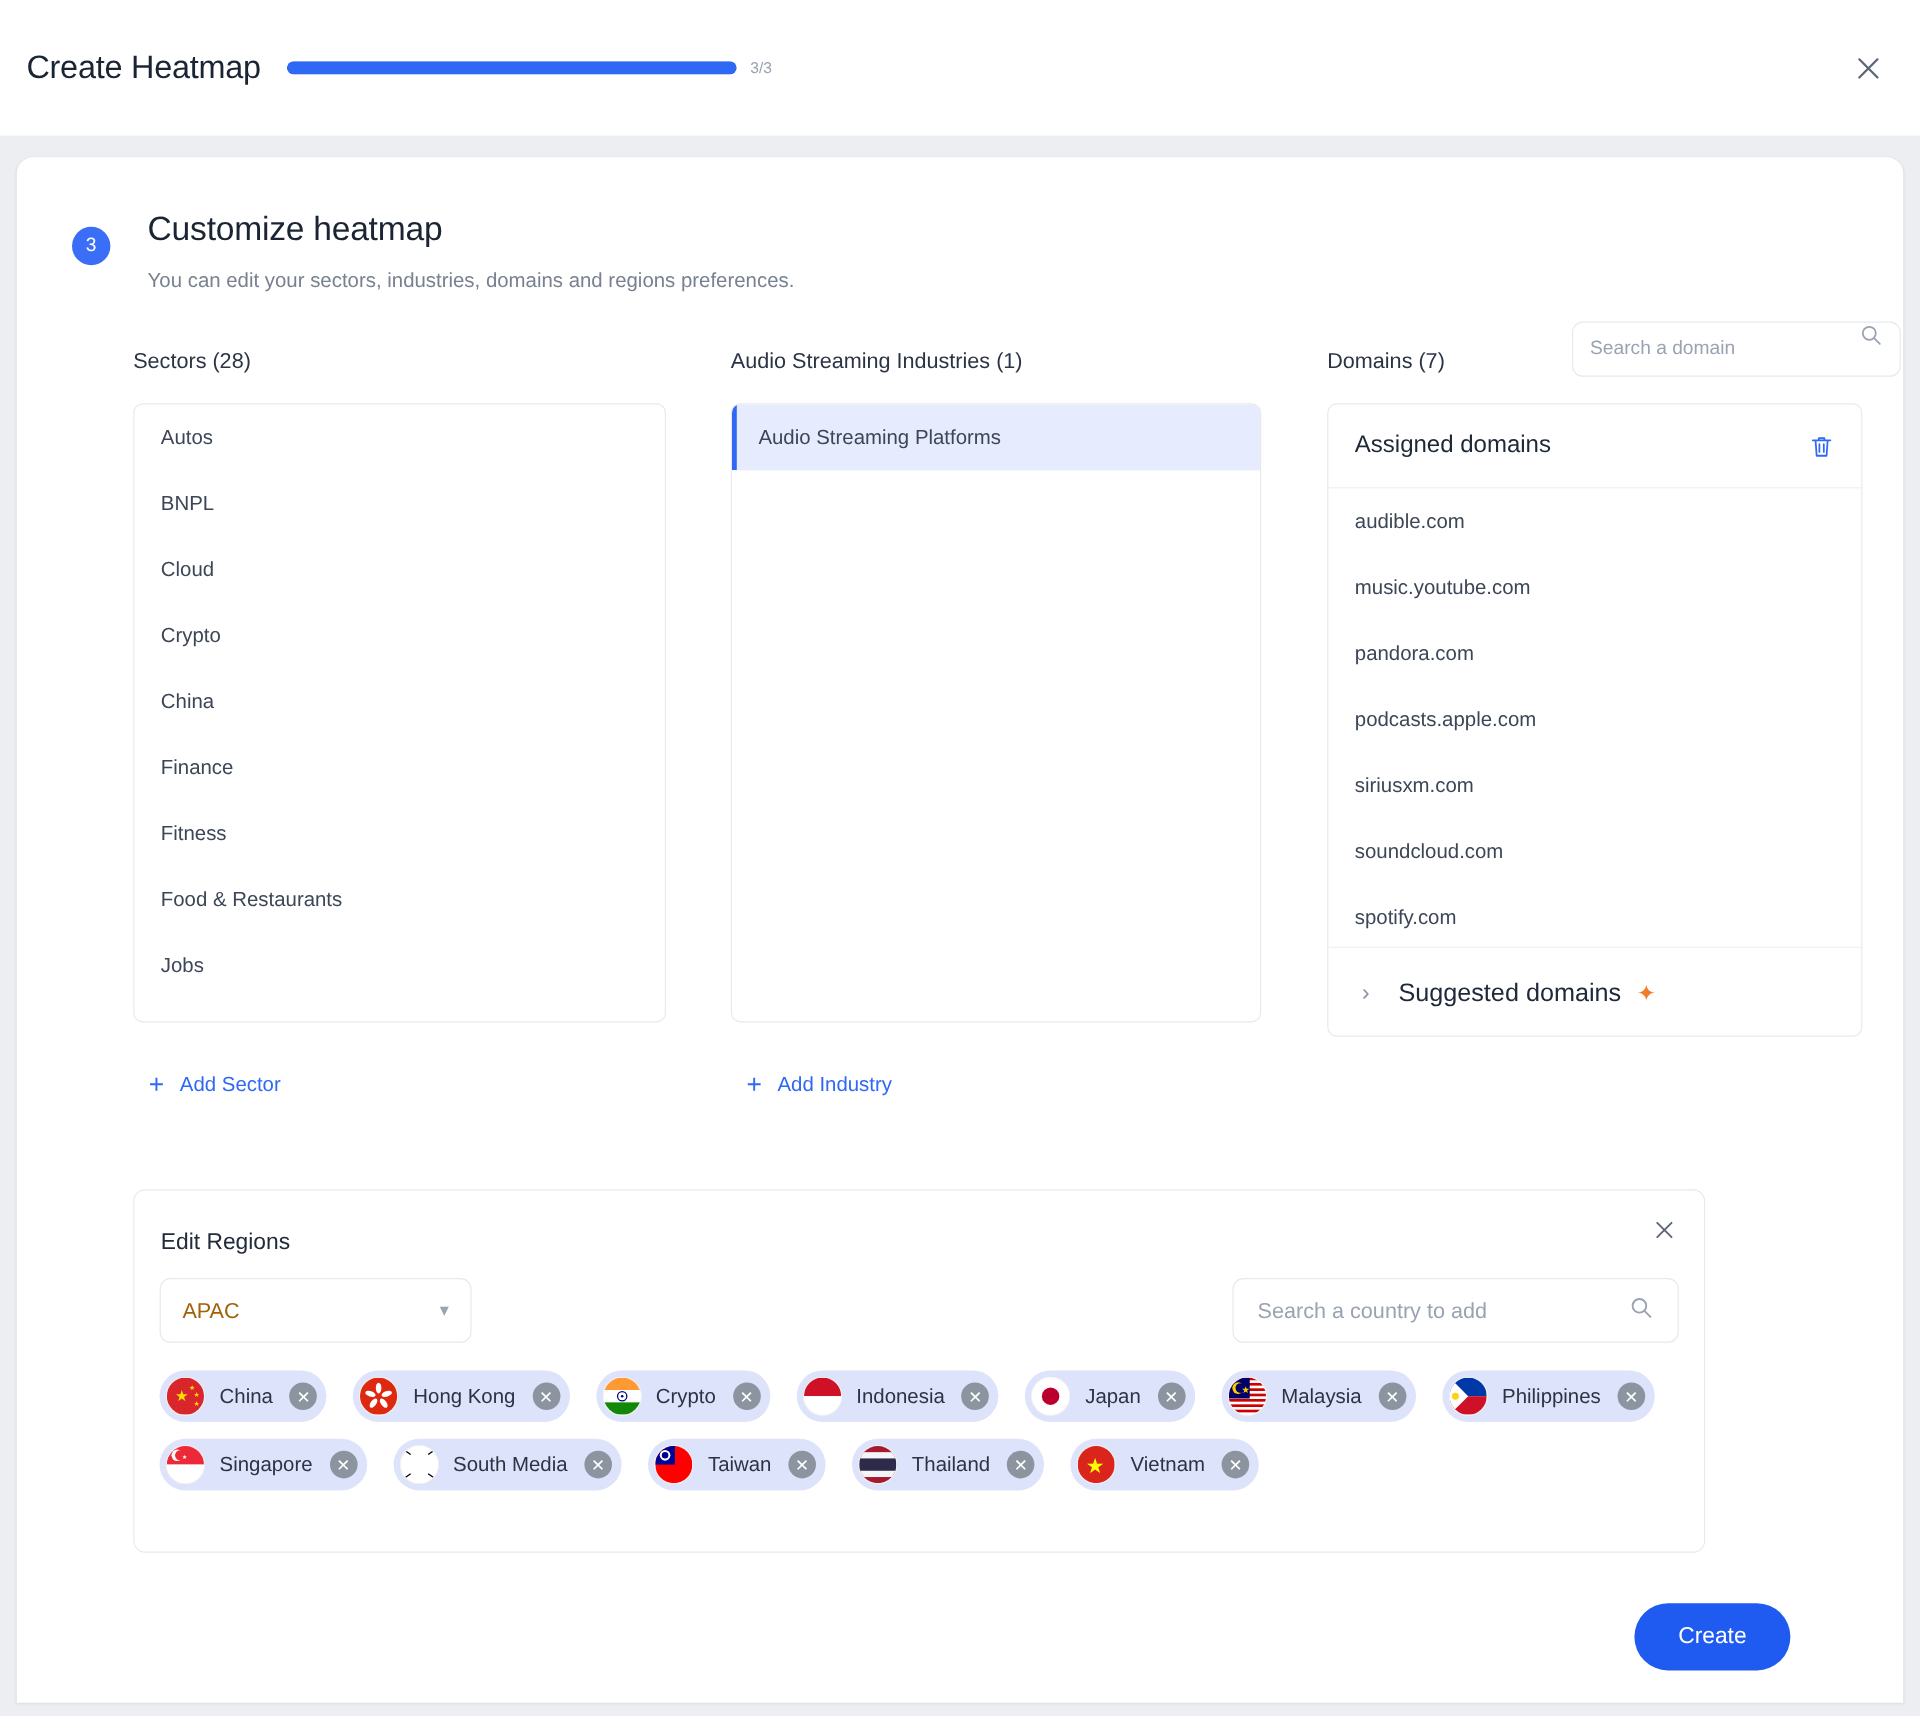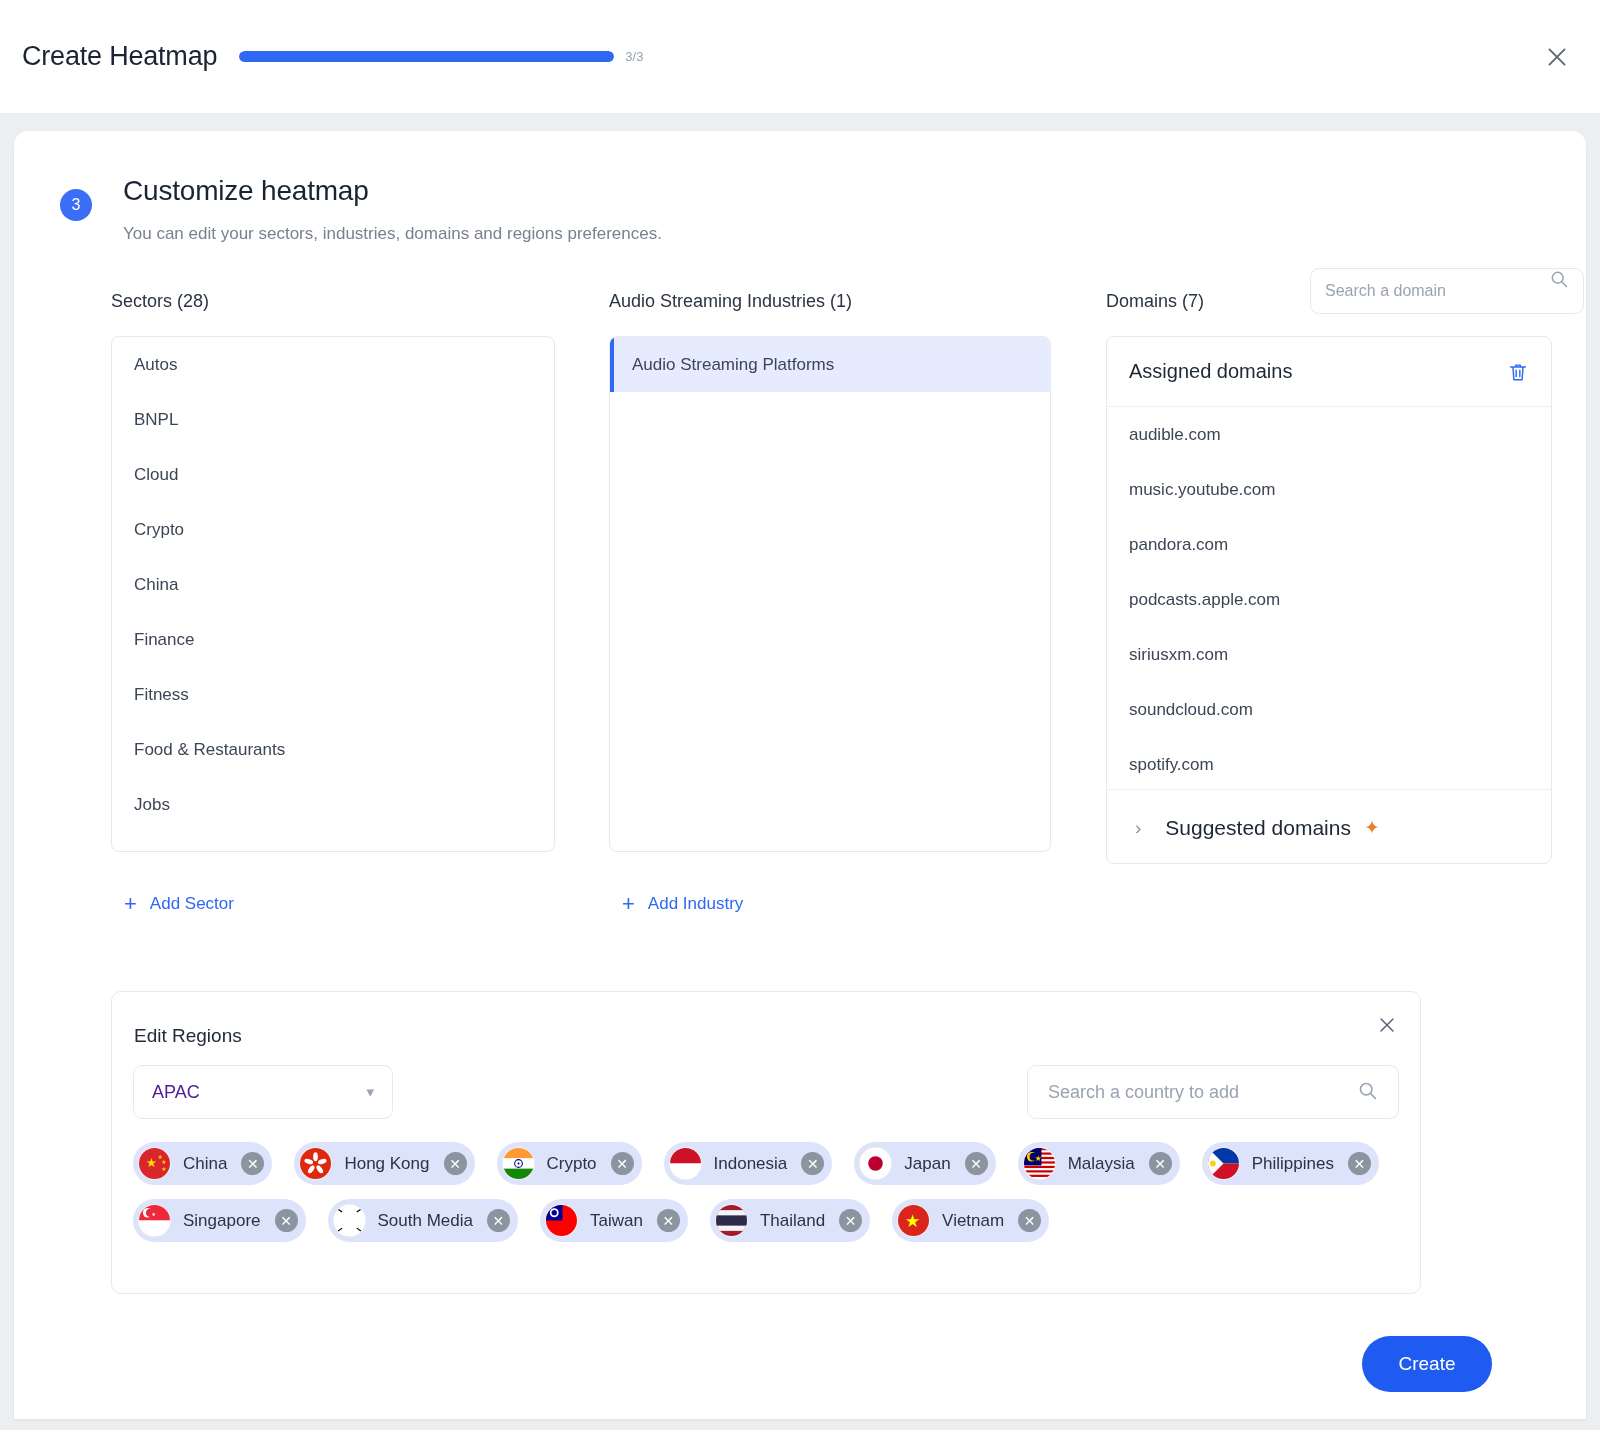--- a/index.html
+++ b/index.html
@@ -233,21 +233,21 @@
     left: 21px; top: 73px;
     width: 260px; height: 54px;
     border: 1px solid #e6e9ee;
     border-radius: 9px;
     display: flex;
     align-items: center;
     padding: 0 18px;
     cursor: pointer;
     background: #fff;
   }
-  .region-select .val { flex: 1; font-size: 18px; color: #4c1d95; }
+  .region-select .val { flex: 1; font-size: 18px; color: #a16207; }
   .region-select .chev { color: #9aa3b2; font-size: 15px; }
 
   .country-search {
     position: absolute;
     right: 21px; top: 73px;
     width: 372px; height: 54px;
     border: 1px solid #e6e9ee;
     border-radius: 9px;
     display: flex;
     align-items: center;

